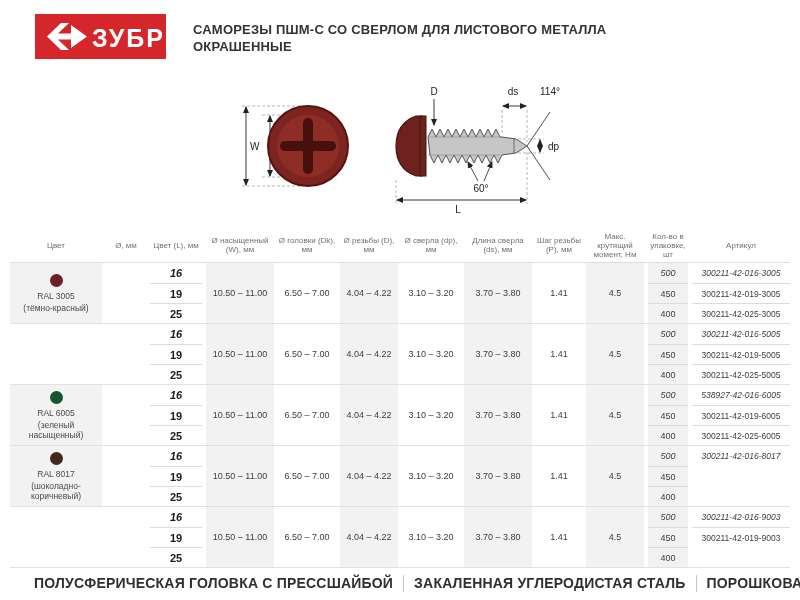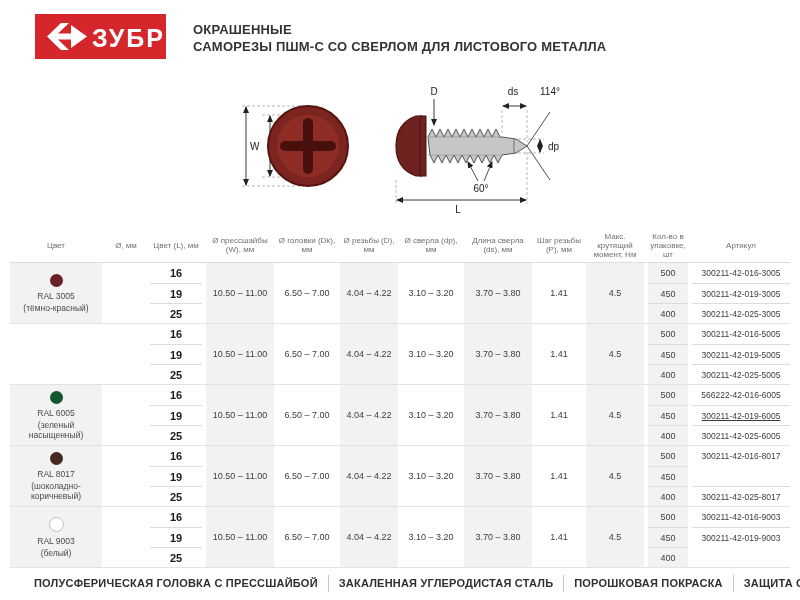--- a/index.html
+++ b/index.html
@@ -18,47 +18,47 @@
   .thead,.group{display:grid;grid-template-columns:92px 40px 52px 68px 58px 58px 58px 68px 46px 58px 40px 98px;column-gap:4px;}
   .thead{height:34px;border-bottom:1px solid #ddd;align-items:center;}
   .th{font-size:8px;color:#707070;text-align:center;line-height:9px;}
   .group{grid-auto-rows:20px;border-bottom:1px solid #e2e2e2;}
   .cell{display:flex;align-items:center;justify-content:center;text-align:center;}
   .span3{grid-row:span 3;}
   .shade{background:#f2f2f2;}
   .val{font-size:9px;color:#3c3c3c;}
   .len{font-weight:bold;font-size:11px;color:#1a1a1a;}
   .sub{border-top:1px solid #dcdcdc;}
-  .sub.first{border-top:none;}
+  .sub.first{border-top:none;font-style:italic;}
   .qty{font-size:9px;color:#3c3c3c;}
   .art{font-size:8.5px;color:#3c3c3c;}
   .dia{font-weight:bold;font-size:11px;color:#1a1a1a;}
   .swatch{flex-direction:column;gap:2px;padding:2px 0;}
   .dot{width:13px;height:13px;border-radius:50%;margin-bottom:2px;}
   .ral{font-size:8.5px;color:#4a4a4a;line-height:10px;}
   .ral-desc{font-size:8.5px;color:#4a4a4a;line-height:10px;}
   
   .footer{position:absolute;left:0;right:0;bottom:0;height:34px;
     display:flex;align-items:center;justify-content:space-between;padding:0 34px;}
-  .fitem{font-size:11px;font-weight:bold;color:#2f2f2f;letter-spacing:.2px;white-space:nowrap;}
+  .fitem{font-size:14px;font-weight:bold;color:#2f2f2f;letter-spacing:.2px;white-space:nowrap;}
   .fsep{width:1px;height:17px;background:#d4c0c0;margin:0 10px;flex:0 0 auto;}
   
   .dim{font-size:10px;fill:#222;font-family:"Liberation Sans",sans-serif;}
 </style>
 </head>
 <body>
 
 <svg class="logo" viewBox="0 0 131 45">
   <rect x="0" y="0" width="131" height="45" fill="#d5262c"></rect>
   <path fill="#ffffff" d="M12,22.5 L26,9 L34,9 L23,19.5 L36,19.5 L36,11 L52,22.5 L36,34 L36,25.5 L23,25.5 L34,36 L26,36 Z"></path>
   <text x="57" y="33" font-size="25" font-weight="bold" fill="#ffffff" letter-spacing="2">ЗУБР</text>
 </svg>
 <div class="title">
+  <div>САМОРЕЗЫ ПШМ-С СО СВЕРЛОМ ДЛЯ ЛИСТОВОГО МЕТАЛЛА</div>
   <div>ОКРАШЕННЫЕ</div>
-  <div>САМОРЕЗЫ ПШМ-С СО СВЕРЛОМ ДЛЯ ЛИСТОВОГО МЕТАЛЛА</div>
 </div>
 
 <div class="diagram-wrap">
 <svg width="336" height="134" viewBox="0 0 336 134">
   <defs>
     <marker id="ar" markerWidth="7" markerHeight="6" refX="6" refY="3" orient="auto-start-reverse" markerUnits="userSpaceOnUse">
       <path d="M0,0 L7,3 L0,6 Z" fill="#222"></path>
     </marker>
   </defs>
 
@@ -116,21 +116,21 @@
     <text class="dim" x="226" y="131" text-anchor="middle">L</text>
   </g>
 </svg>
 </div>
 
 <div class="tbl">
   <div class="thead" id="thead">
       <div class="th">Цвет</div>
       <div class="th">Ø, мм</div>
       <div class="th">Цвет (L), мм</div>
-      <div class="th">Ø прессшайбы (W), мм</div>
+      <div class="th">Ø насыщенный (W), мм</div>
       <div class="th">Ø головки (Dk), мм</div>
       <div class="th">Ø резьбы (D), мм</div>
       <div class="th">Ø сверла (dp), мм</div>
       <div class="th">Длина сверла (ds), мм</div>
       <div class="th">Шаг резьбы (P), мм</div>
       <div class="th">Макс. крутящий момент, Нм</div>
       <div class="th">Кол-во в упаковке, шт</div>
       <div class="th">Артикул</div>
     </div>
   <div id="tbody">
@@ -189,22 +189,22 @@
         <div class="cell span3 val shade" style="grid-column: 4;">10.50 – 11.00</div>
         <div class="cell span3 val" style="grid-column: 5;">6.50 – 7.00</div>
         <div class="cell span3 val shade" style="grid-column: 6;">4.04 – 4.22</div>
         <div class="cell span3 val" style="grid-column: 7;">3.10 – 3.20</div>
         <div class="cell span3 val shade" style="grid-column: 8;">3.70 – 3.80</div>
         <div class="cell span3 val" style="grid-column: 9;">1.41</div>
         <div class="cell span3 val shade" style="grid-column: 10;">4.5</div>
         <div class="cell qty shade sub first" style="grid-area: 1 / 11;">500</div>
         <div class="cell qty shade sub" style="grid-area: 2 / 11;">450</div>
         <div class="cell qty shade sub" style="grid-area: 3 / 11;">400</div>
-        <div class="cell art sub first" style="grid-area: 1 / 12;">566222-42-016-6005</div>
-        <div class="cell art sub" style="grid-area: 2 / 12; text-decoration: underline;">300211-42-019-6005</div>
+        <div class="cell art sub first" style="grid-area: 1 / 12;">538927-42-016-6005</div>
+        <div class="cell art sub" style="grid-area: 2 / 12;">300211-42-019-6005</div>
         <div class="cell art sub" style="grid-area: 3 / 12;">300211-42-025-6005</div>
       </div>
       <div class="group">
         <div class="cell span3 shade swatch">
           <div class="dot" style="background: rgb(69, 40, 30);"></div>
           <div class="ral">RAL 8017</div>
           <div class="ral-desc">(шоколадно-коричневый)</div>
         </div>
         <div class="cell span3 dia"></div>
         <div class="cell len sub first" style="grid-area: 1 / 3;">16</div>
@@ -214,28 +214,22 @@
         <div class="cell span3 val" style="grid-column: 5;">6.50 – 7.00</div>
         <div class="cell span3 val shade" style="grid-column: 6;">4.04 – 4.22</div>
         <div class="cell span3 val" style="grid-column: 7;">3.10 – 3.20</div>
         <div class="cell span3 val shade" style="grid-column: 8;">3.70 – 3.80</div>
         <div class="cell span3 val" style="grid-column: 9;">1.41</div>
         <div class="cell span3 val shade" style="grid-column: 10;">4.5</div>
         <div class="cell qty shade sub first" style="grid-area: 1 / 11;">500</div>
         <div class="cell qty shade sub" style="grid-area: 2 / 11;">450</div>
         <div class="cell qty shade sub" style="grid-area: 3 / 11;">400</div>
         <div class="cell art sub first" style="grid-area: 1 / 12;">300211-42-016-8017</div>
-        <div class="cell art sub" style="grid-area: 3 / 12;">300211-42-025-8017</div>
-      </div>
-      <div class="group">
-        <div class="cell span3 shade swatch">
-          <div class="dot" style="background: rgb(255, 255, 255); border: 1px solid rgb(192, 192, 192);"></div>
-          <div class="ral">RAL 9003</div>
-          <div class="ral-desc">(белый)</div>
-        </div>
+      </div>
+      <div class="group">
         <div class="cell span3 dia"></div>
         <div class="cell len sub first" style="grid-area: 1 / 3;">16</div>
         <div class="cell len sub" style="grid-area: 2 / 3;">19</div>
         <div class="cell len sub" style="grid-area: 3 / 3;">25</div>
         <div class="cell span3 val shade" style="grid-column: 4;">10.50 – 11.00</div>
         <div class="cell span3 val" style="grid-column: 5;">6.50 – 7.00</div>
         <div class="cell span3 val shade" style="grid-column: 6;">4.04 – 4.22</div>
         <div class="cell span3 val" style="grid-column: 7;">3.10 – 3.20</div>
         <div class="cell span3 val shade" style="grid-column: 8;">3.70 – 3.80</div>
         <div class="cell span3 val" style="grid-column: 9;">1.41</div>

